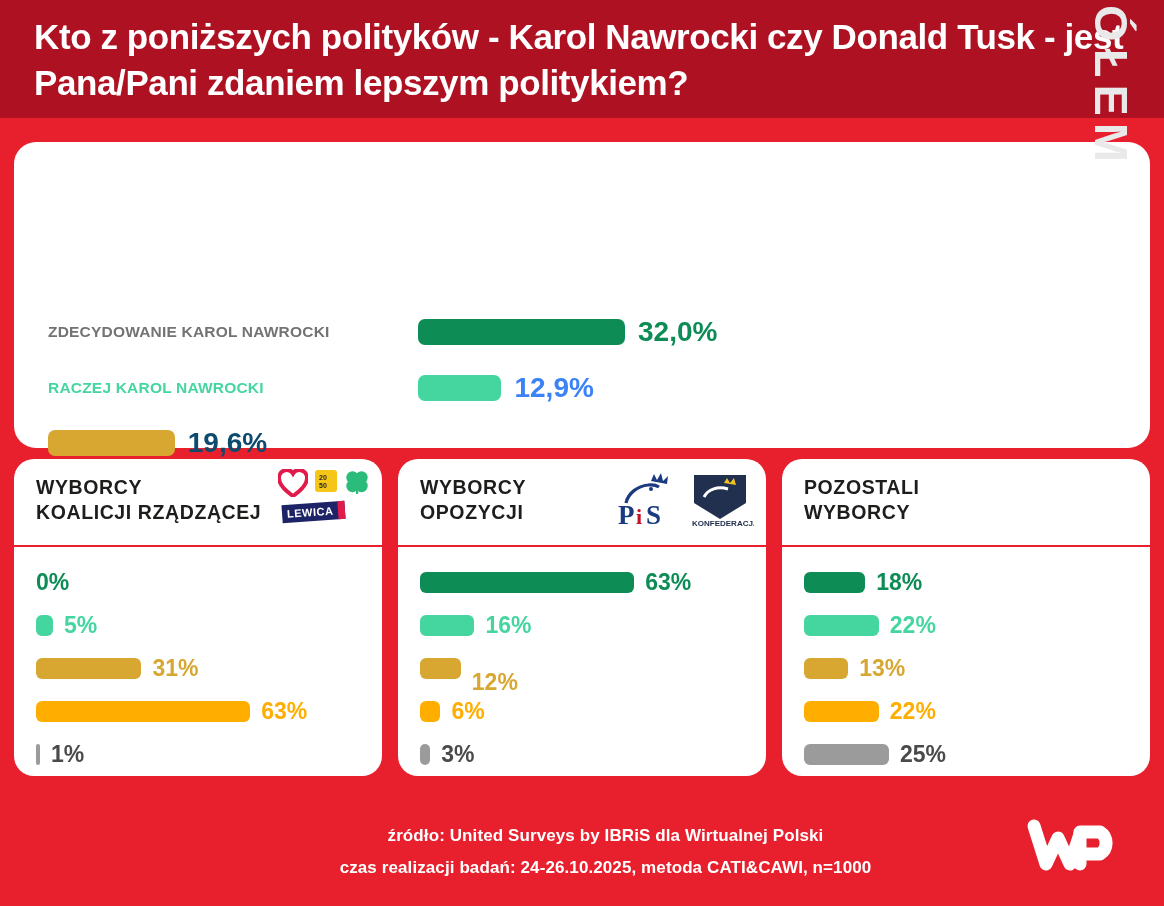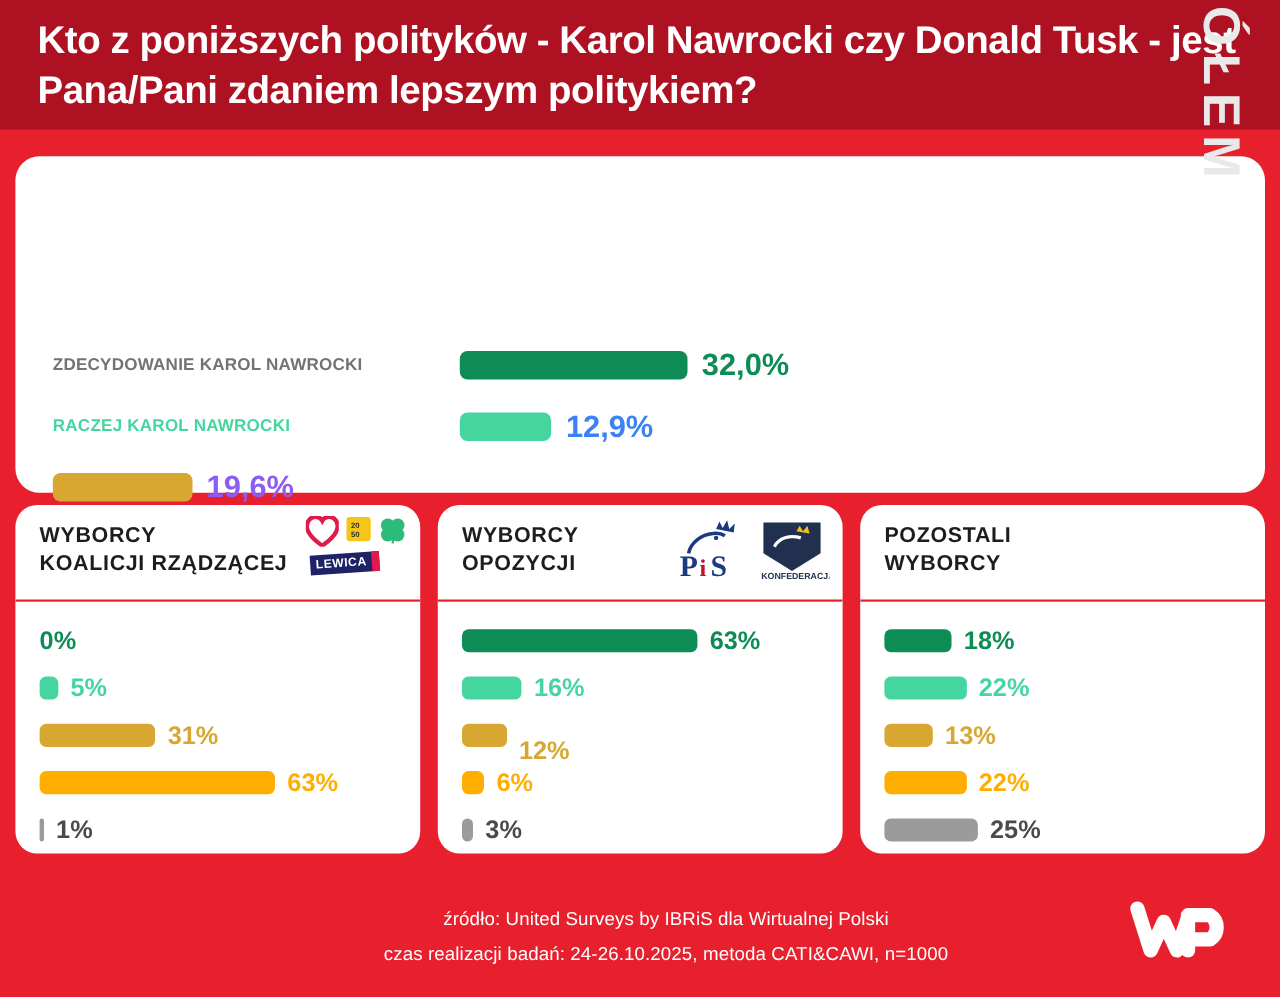--- a/index.html
+++ b/index.html
@@ -94,21 +94,21 @@
   .prow-val{margin-left:11px;font-size:23px;font-weight:bold;white-space:nowrap;}
 
   
   .footer{
     position:absolute;left:0;top:790px;width:1164px;height:116px;
   }
   .footer-lines{
     position:absolute;left:0;top:30px;width:1164px;
     text-align:center;color:#FFFFFF;
   }
-  .footer-line{font-size:17px;font-weight:normal;line-height:32px;letter-spacing:0.1px;padding-left:47px;}
+  .footer-line{font-size:17px;font-weight:bold;line-height:32px;letter-spacing:0.1px;padding-left:47px;}
   .wp-logo{position:absolute;right:24px;top:24px;width:118px;height:62px;}
 
   
   .logo-heart{width:30px;height:28px;position:relative;}
   .logo-clover{width:26px;height:26px;}
   .logo-p2050{width:24px;height:24px;}
   .logo-lewica{
     position:absolute;left:4px;top:34px;
     background:#1E2368;color:#fff;font-size:11px;font-weight:bold;
     padding:3px 5px 3px 5px;letter-spacing:0.5px;
@@ -132,21 +132,21 @@
         <div class="row-bar" style="width: 207.04px; background: rgb(13, 140, 86);"></div>
         <div class="row-val" style="color: rgb(13, 140, 86);">32,0%</div>
       </div>
       <div class="row" style="top: 228px;">
         <div class="row-label" style="color: rgb(69, 214, 160);">RACZEJ KAROL NAWROCKI</div>
         <div class="row-bar" style="width: 83.463px; background: rgb(69, 214, 160);"></div>
         <div class="row-val" style="color: #3b82f6;">12,9%</div>
       </div>
       <div class="row" style="top: 283px;">
         <div class="row-bar" style="width: 126.812px; background: rgb(215, 167, 50);"></div>
-        <div class="row-val" style="color: #8b5cf6; text-align: right;">19,6%</div>
+        <div class="row-val" style="color: #0c4a6e; text-align: right;">19,6%</div>
       </div>
       <div class="row" style="top: 339px;">
         <div class="row-label" style="color: rgb(255, 174, 0);">ZDECYDOWANIE DONALD TUSK</div>
         <div class="row-bar" style="width: 192.806px; background: rgb(255, 174, 0);"></div>
         <div class="row-val" style="color: rgb(255, 174, 0);">29,8%</div>
       </div>
       <div class="row" style="top: 392px;">
         <div class="row-label" style="color: rgb(74, 74, 74);">NIE WIEM/TRUDNO POWIEDZIEĆ</div>
         <div class="row-bar" style="width: 36.879px; background: rgb(155, 155, 155);"></div>
         <div class="row-val" style="color: rgb(74, 74, 74);">5,7%</div>

